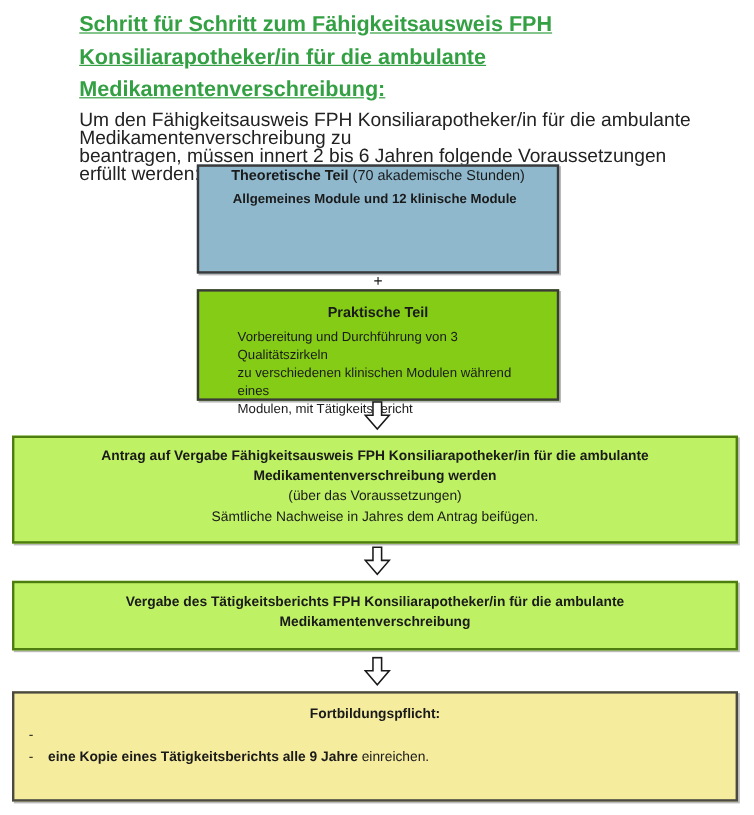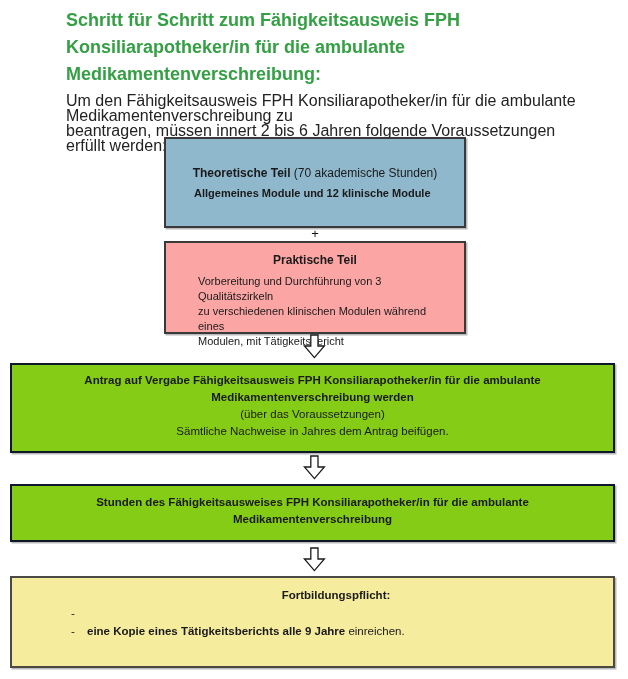--- a/index.html
+++ b/index.html
@@ -14,38 +14,38 @@
     font-size:18px; line-height:27px; font-weight:bold;
   }
   .intro {
     position:absolute; left:66px; top:93px; width:530px;
     font-size:16px; line-height:15px; color:#222;
   }
   .box { position:absolute; border:2px solid #3a3a3a; }
   .shadowed { box-shadow:1.5px 1.5px 0 rgba(128,128,128,0.55); }
 
   .theory-box   { left:164px; top:137px; width:302px; height:91px; }
-  .theory-title { margin-top:27px; text-align:center; font-size:12px; }
+  .theory-title { text-align:center; font-size:12px; }
   .theory-title .b { font-weight:bold; }
   .theory-sub   { margin-top:7px; padding-left:28px; font-size:11px;font-weight:bold; }
 
   .plus-row { position:absolute; left:164px; top:226px; width:302px; height:15px;
               text-align:center; font-size:13px; line-height:15px; color:#111; }
 
   .practice-box   { left:164px; top:241px; width:302px; height:93px; }
   .practice-title { margin-top:10px; text-align:center; font-size:12px; font-weight:bold; }
   .practice-body  { margin-top:7px; padding-left:32px; padding-right:24px;
                     font-size:11px; line-height:15px; }
 
   .arrow-row { position:absolute; left:0; width:628px; text-align:center; height:26px; }
   .arrow-1 { top:334px; }
   .arrow-2 { top:455px; }
   .arrow-3 { top:547px; }
 
-  .wide { left:10px; width:605px; background:#84cc16; border:2px solid #0f172a; }
+  .wide { left:10px; width:605px; background:#bef264; border:2px solid #4d7c0f; }
   .apply-box { top:363px; height:90px; padding-top:7px;
                text-align:center; font-size:11.5px; line-height:17px; }
   .apply-box .bold-line { font-weight:bold; }
   .award-box { top:484px; height:58px; padding-top:8px;
                text-align:center; font-size:11.5px; line-height:17px; font-weight:bold; }
 
   .obligation-box { top:576px; height:92px; border:2px solid #4a4a42; }
   .obl-title { padding-top:11px; text-align:center; font-size:11.5px; font-weight:bold; }
   .obl-list  { margin-top:3px; padding-left:12px; padding-right:10px;
                font-size:11.5px; line-height:18px; }
@@ -53,41 +53,41 @@
   .obl-dash  { width:16px; flex:0 0 16px; }
   .obl-text .b { font-weight:bold; }
 
   .arrow-icon svg { display:inline-block; vertical-align:top; }
 </style>
 </head>
 <body>
 
 <div class="doc">
 
-  <div class="title" style="color: rgb(51, 160, 67);">
+  <div class="title" style="color: rgb(51, 160, 67); text-decoration: underline;">
     <div>Schritt für Schritt zum Fähigkeitsausweis FPH</div>
     <div>Konsiliarapotheker/in für die ambulante</div>
     <div>Medikamentenverschreibung:</div>
   </div>
 
   <div class="intro">
     <div>Um den Fähigkeitsausweis FPH Konsiliarapotheker/in für die ambulante Medikamentenverschreibung zu</div>
     <div>beantragen, müssen innert 2 bis 6 Jahren folgende Voraussetzungen erfüllt werden:</div>
   </div>
 
   <div class="box shadowed theory-box" style="background-color: rgb(143, 184, 205);">
     <div class="theory-title">
       <span class="b">Theoretische Teil</span><span> (70 akademische Stunden)</span>
     </div>
     <div class="theory-sub">Allgemeines Module und 12 klinische Module</div>
   </div>
 
   <div class="plus-row">+</div>
 
-  <div class="box shadowed practice-box" style="background-color: #fca5a5;">
+  <div class="box shadowed practice-box" style="background-color: #84cc16;">
     <div class="practice-title">Praktische Teil</div>
     <div class="practice-body">
       <div>Vorbereitung und Durchführung von 3 Qualitätszirkeln</div>
       <div>zu verschiedenen klinischen Modulen während eines</div>
       <div>Modulen, mit Tätigkeitsbericht</div>
     </div>
   </div>
 
   <div class="arrow-row arrow-1">
     <span class="arrow-icon">
@@ -106,33 +106,33 @@
 
   <div class="arrow-row arrow-2">
     <span class="arrow-icon">
       <svg width="23" height="25" viewBox="0 0 23 25">
         <path d="M7.8 1 L15 1 L15 12 L21.4 12 L11.4 23.6 L1.4 12 L7.8 12 Z" fill="#ffffff" stroke="#1a1a1a" stroke-width="1.3"></path>
       </svg>
     </span>
   </div>
 
   <div class="box shadowed wide award-box">
-    <div>Stunden des Fähigkeitsausweises FPH Konsiliarapotheker/in für die ambulante</div>
+    <div>Vergabe des Tätigkeitsberichts FPH Konsiliarapotheker/in für die ambulante</div>
     <div>Medikamentenverschreibung</div>
   </div>
 
   <div class="arrow-row arrow-3">
     <span class="arrow-icon">
       <svg width="23" height="25" viewBox="0 0 23 25">
         <path d="M7.8 1 L15 1 L15 12 L21.4 12 L11.4 23.6 L1.4 12 L7.8 12 Z" fill="#ffffff" stroke="#1a1a1a" stroke-width="1.3"></path>
       </svg>
     </span>
   </div>
 
-  <div class="box shadowed wide obligation-box" style="background-color: rgb(245, 236, 158); padding-left: 47px;">
+  <div class="box shadowed wide obligation-box" style="background-color: rgb(245, 236, 158);">
     <div class="obl-title">Fortbildungspflicht:</div>
     <div class="obl-list">
       <div class="obl-item">
         <span class="obl-dash">-</span>
       </div>
       <div class="obl-item">
         <span class="obl-dash">-</span>
         <span class="obl-text">
           <span class="b">eine Kopie eines Tätigkeitsberichts alle 9 Jahre</span><span> einreichen.</span><span class="b"></span><span></span>
         </span>

